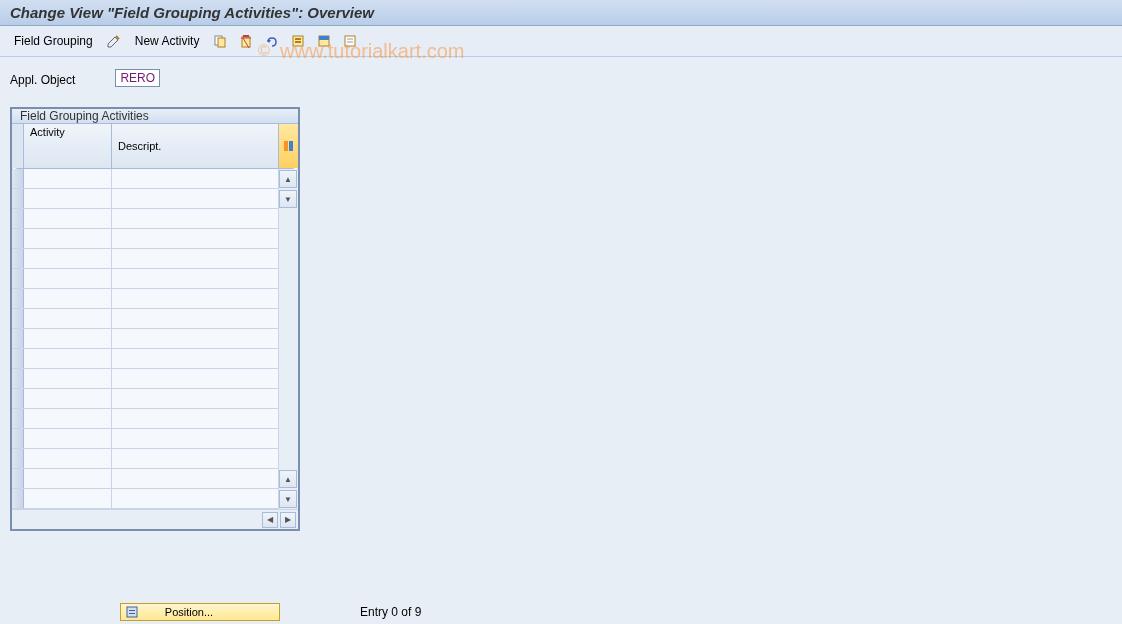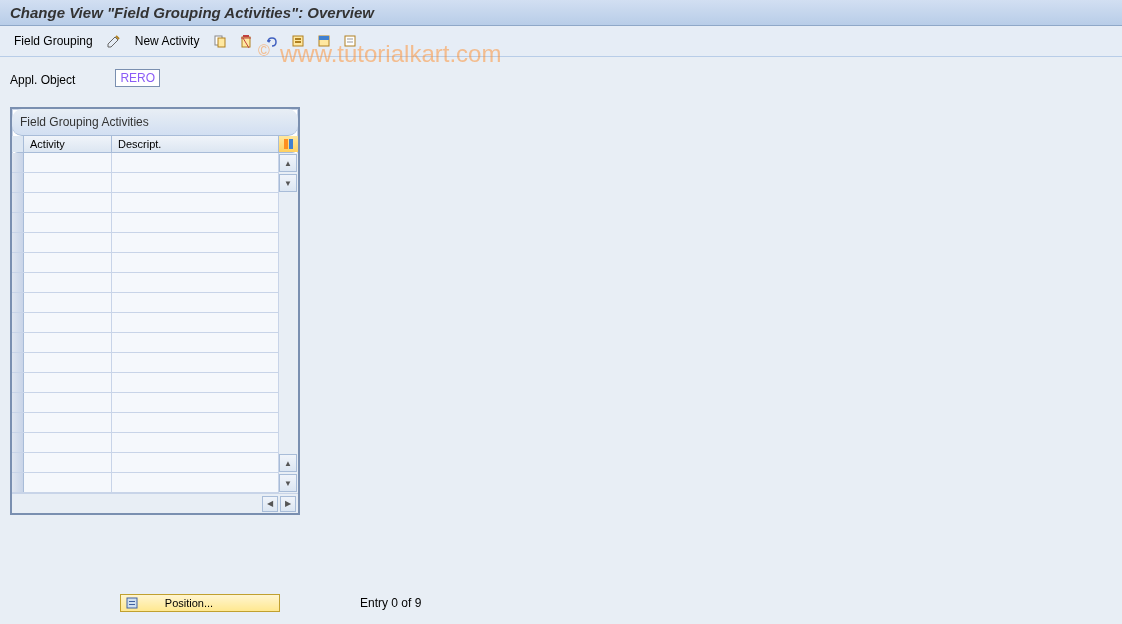--- a/index.html
+++ b/index.html
@@ -55,35 +55,34 @@
       gap: 40px;
       margin-bottom: 20px;
       font-size: 12px;
     }
     .field-value-box {
       border: 1px solid #7a8fb0;
       background: #fff;
       padding: 1px 4px;
       min-width: 40px;
       font-size: 12px;
-      color: #8b5cf6;
+      color: #701a75;
     }
     .table-container {
       border: 2px solid #7a8fb0;
       width: 290px;
       background: #fff;
       box-shadow: inset 0 0 0 1px #c8d4e8;
     }
     .table-title {
       background: linear-gradient(to bottom, #e8eef5, #d2dff2);
       border-bottom: 1px solid #a8bcd8;
-      padding: 6px 8px;
+      padding: 0 8px;
       font-size: 12px;
       color: #333;
-      border-radius: 10px;
     }
     .table-header-row {
       display: flex;
       background: linear-gradient(to bottom, #f0f4fa, #dce6f2);
       border-bottom: 1px solid #a8bcd8;
       font-size: 11px;
       position: relative;
       border-radius: 6px;
     }
     .row-selector-h {
@@ -92,21 +91,21 @@
       border-right: 1px solid #a8bcd8;
     }
     .col-activity-h {
       width: 88px;
       padding: 2px 6px;
       border-right: 1px solid #a8bcd8;
       background: linear-gradient(to bottom, #f0f4fa, #dce6f2);
     }
     .col-descript-h {
       flex: 1;
-      padding: 2px 6px;
+      padding: 16px 6px;
       background: linear-gradient(to bottom, #f0f4fa, #dce6f2);
     }
     .col-config-h {
       width: 20px;
       background: linear-gradient(to bottom, #ffe8a0, #ffd060);
       border-left: 1px solid #a8bcd8;
       display: flex;
       align-items: center;
       justify-content: center;
     }
@@ -172,21 +171,21 @@
       border: 1px solid #a8bcd8;
       display: flex;
       align-items: center;
       justify-content: center;
       font-size: 8px;
       color: #555;
       cursor: pointer;
     }
     .footer-row {
       position: absolute;
-      bottom: 12px;
+      bottom: 3px;
       left: 120px;
       display: flex;
       align-items: center;
       gap: 80px;
       font-size: 12px;
       margin-top: 40px;
     }
     .position-btn {
       background: linear-gradient(to bottom, #fff5d0, #ffe890);
       border: 1px solid #c0a030;
@@ -203,21 +202,21 @@
     .position-icon {
       position: absolute;
       left: 4px;
       width: 14px;
       height: 14px;
     }
     .watermark {
       position: absolute;
       top: 40px;
       left: 280px;
-      font-size: 24px;
+      font-size: 20px;
       color: rgba(255, 140, 40, 0.5);
       font-weight: normal;
       pointer-events: none;
       z-index: 100;
     }
     .watermark-c {
       position: absolute;
       top: 42px;
       left: 258px;
       font-size: 16px;

